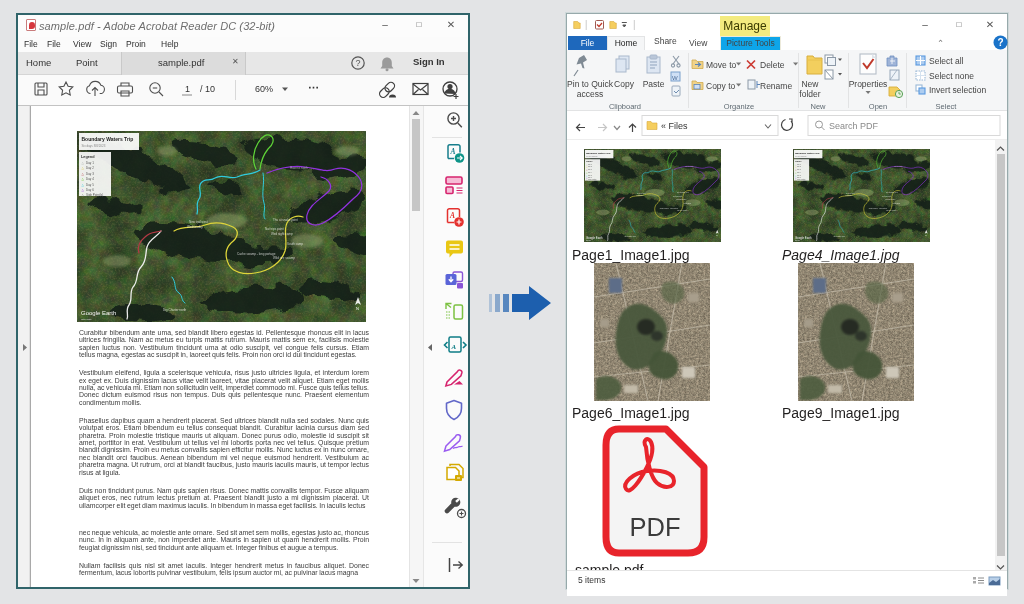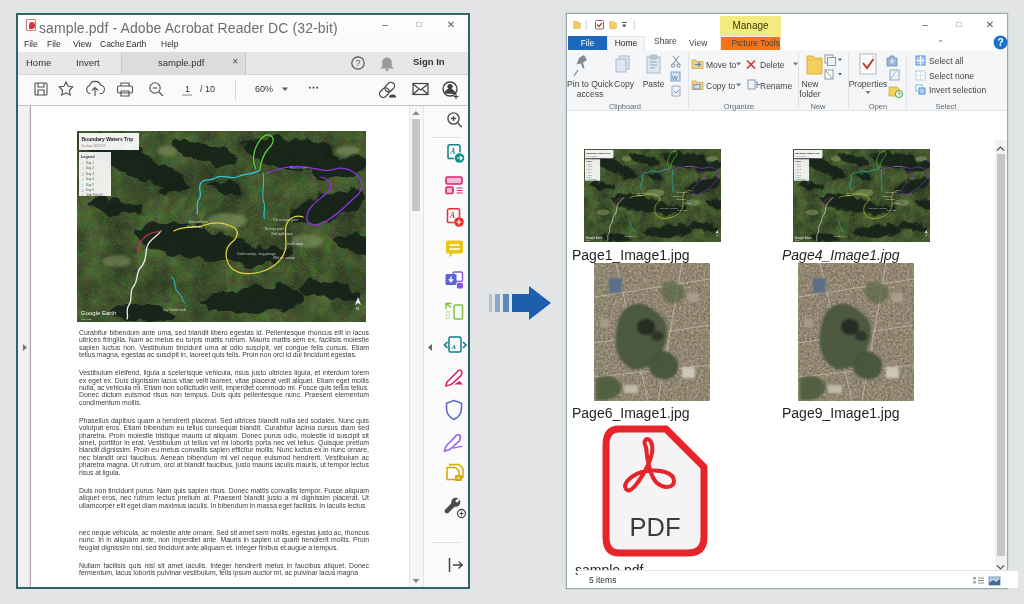--- a/index.html
+++ b/index.html
@@ -3,21 +3,21 @@
 <meta charset="utf-8">
 <style>
 * { margin:0; padding:0; box-sizing:border-box; }
 html,body { width:1024px; height:604px; overflow:hidden; }
 body { background:#e3e4e6; font-family:"Liberation Sans", sans-serif; position:relative; }
 .abs { position:absolute; }
 
 
 #acro { left:16px; top:13px; width:454px; height:576px; background:#fff; border:2px solid #30646a; }
 #acro .titlebar { left:0; top:0; width:100%; height:22px; background:#fcfcfc; }
-#acro .title-txt { left:21px; top:5px; font-size:14px; color:#6e6e6e; letter-spacing:0.1px; }
+#acro .title-txt { left:21px; top:5px; font-size:11px; color:#6e6e6e; letter-spacing:0.1px;font-style:italic; }
 #acro .pdficon { left:8px; top:4px; width:10px; height:12px; border:1px solid #c97c7c; border-radius:1px; background:#fff; }
 #acro .pdficon:after { content:""; position:absolute; left:1.5px; top:2px; width:6px; height:6.5px; background:#d6363d; border-radius:50% 50% 50% 0; }
 .winbtn { top:0; width:30px; height:20px; color:#555; text-align:center; line-height:20px; font-size:10px; }
 #acro .menubar { left:0; top:22px; width:100%; height:15px; background:#fbfbfb; font-size:8.5px; color:#2e2e2e; }
 #acro .menubar span { position:absolute; top:2px; }
 #acro .tabrow { left:0; top:37px; width:100%; height:23px; background:#e7e7e7; border-bottom:1px solid #d5d5d5; font-size:9.5px; color:#323232; }
 #acro .doctab { left:103px; top:0; width:125px; height:23px; background:#dcdcdc; border-left:1px solid #c9c9c9; border-right:1px solid #c9c9c9; }
 #acro .toolbar { left:0; top:60px; width:100%; height:31px; background:#fafafa; border-bottom:1px solid #c3c3c3; }
 #acro .docarea { left:0; top:91px; width:450px; height:481px; background:#fff; }
 #acro .leftstrip { left:0; top:91px; width:12px; height:481px; background:#f1f1f1; border-right:1px solid #e0e0e0; }
@@ -28,30 +28,30 @@
 
 
 #ptext { left:61px; top:314px; width:290px; font-size:6.9px; line-height:7.35px; color:#3c3c3c; text-align:justify; word-spacing:-0.3px; }
 #ptext p { margin-bottom:11px; }
 
 
 
 
 #expl { left:566px; top:13px; width:442px; height:576px; background:#fff; border:1px solid #97a9ab; box-shadow:0 0 0 1px #cfd9da; }
 #expl .titlebar { left:0; top:0; width:100%; height:22px; background:#fff; }
-#expl .manage { left:153px; top:2px; width:61px; height:20px; background:#f3eb7f; text-align:center; font-size:10px; color:#3a3a00; line-height:20px; }
+#expl .manage { left:153px; top:2px; width:50px; height:20px; background:#f3eb7f; text-align:center; font-size:12px; color:#3a3a00; line-height:20px; }
 #expl .tabrow { left:0; top:22px; width:100%; height:14px; background:#fff; font-size:8.5px; color:#444; }
 #expl .filetab { left:1px; top:0; width:39px; height:14px; background:#1e68bc; color:#fff; text-align:center; line-height:14px; }
 #expl .hometab { left:40px; top:0; width:38px; height:14px; background:#f5f6f7; border:1px solid #e3e4e5; border-bottom:none; text-align:center; line-height:13px; color:#1a1a1a; }
-#expl .pictab { left:153px; top:0; width:61px; height:14px; background:#f97316; border:1px solid #eceadb; border-bottom:none; text-align:right; line-height:13px; }
+#expl .pictab { left:153px; top:0; width:61px; height:14px; background:#0ea5e9; border:1px solid #eceadb; border-bottom:none; text-align:center; line-height:13px; }
 #expl .ribbon { left:0; top:36px; width:440px; height:61px; background:#f5f6f7; border-bottom:1px solid #e2e3e4; font-size:8.5px; color:#444; }
 #expl .rsep { position:absolute; top:3px; width:1px; height:55px; background:#e2e3e4; }
 #expl .addr { left:0; top:97px; width:440px; height:29px; background:#fff; border-bottom:1px solid #eee; }
 #expl .files { left:0; top:126px; width:440px; height:430px; background:#fff; }
-#expl .statusbar { left:11px; top:556px; width:440px; height:18px; background:#fff; border-top:1px solid #e4e4e4; font-size:8.5px; color:#333; }
+#expl .statusbar { left:0; top:556px; width:440px; height:26px; background:#fff; border-top:1px solid #e4e4e4; font-size:8.5px; color:#333; }
 #expl .escroll { left:428px; top:126px; width:12px; height:430px; background:#f2f2f2; }
 #expl .ethumb { left:430px; top:140px; width:8px; height:402px; background:#c6c6c6; }
 .fname { position:absolute; font-size:14px; color:#211f1f; text-align:left; width:160px; }
 
 .thumb { position:absolute; }
 .thumb svg { position:absolute; left:0; top:0; }
 </style>
 </head>
 <body>
 
@@ -200,28 +200,28 @@
   <div class="abs titlebar"></div>
   <div class="abs pdficon"></div>
   <div class="abs title-txt">sample.pdf - Adobe Acrobat Reader DC (32-bit)</div>
   <div class="abs winbtn" style="left:352px;">–</div>
   <div class="abs winbtn" style="left:386px; font-size:8px;">□</div>
   <div class="abs winbtn" style="left:418px;">✕</div>
   <div class="abs menubar">
     <span style="left:6px;">File</span>
       <span style="left:29px;">File</span>
       <span style="left:55px;">View</span>
-      <span style="left:82px;">Cache</span>
-      <span style="left:108px;">Earth</span>
+      <span style="left:82px;">Sign</span>
+      <span style="left:108px;">Proin</span>
       <span style="left:143px;">Help</span>
   </div>
   <div class="abs tabrow">
     <div class="abs doctab"></div>
     <span class="abs" style="left:8px; top:5px;">Home</span>
-    <span class="abs" style="left:58px; top:5px;">Invert</span>
+    <span class="abs" style="left:58px; top:5px;">Point</span>
     <span class="abs" style="left:140px; top:5px;">sample.pdf</span>
     <span class="abs" style="left:214px; top:5px; font-size:8px; color:#555;">✕</span>
     <span class="abs" style="left:395px; top:4px; font-weight:bold; color:#333;">Sign In</span>
     <svg class="abs" style="left:330px; top:3px;" width="70" height="17" viewBox="0 0 70 17">
       <circle cx="10" cy="8" r="6.2" fill="none" stroke="#555" stroke-width="1.2"></circle>
       <text x="7.4" y="11.4" font-size="9" fill="#555" font-family="Liberation Sans, sans-serif">?</text>
       <path d="M39 2.5 c-2.9 0 -4.8 2.1 -4.8 5.2 v3.4 l-1.7 2.3 h13 l-1.7 -2.3 v-3.4 c0 -3.1 -1.9 -5.2 -4.8 -5.2 Z" fill="#9a9a9a"></path>
       <circle cx="39" cy="14.8" r="1.5" fill="#9a9a9a"></circle>
     </svg>
   </div>
@@ -497,20 +497,37 @@
         <path d="M226 12.5 l2.6 3 2.6-3 Z" fill="#777"></path>
         <path d="M298.5 41 l2.6 3 2.6-3 Z" fill="#777"></path>
       </g>
       <g font-family="Liberation Sans, sans-serif" font-size="7.5px" fill="#5f6a72">
         <text x="58" y="59" text-anchor="middle">Clipboard</text>
         <text x="172" y="59" text-anchor="middle">Organize</text>
         <text x="251" y="59" text-anchor="middle">New</text>
         <text x="311" y="59" text-anchor="middle">Open</text>
         <text x="379" y="59" text-anchor="middle">Select</text>
       </g>
+    </svg>
+  </div>
+  <div class="abs addr" id="addrbar">
+    <svg width="440" height="29" viewBox="0 0 440 29" font-family="Liberation Sans, sans-serif">
+      <path d="M10 16.5 h8 M13 13 l-3.5 3.5 3.5 3.5" stroke="#444" stroke-width="1.2" fill="none"></path>
+      <path d="M31 16.5 h8 M36 13 l3.5 3.5 -3.5 3.5" stroke="#c6c6c6" stroke-width="1.2" fill="none"></path>
+      <path d="M47 15 l3 3.5 3-3.5" stroke="#888" stroke-width="1.2" fill="none"></path>
+      <path d="M65.5 21 v-8 M62 16.5 l3.5-3.5 3.5 3.5" stroke="#444" stroke-width="1.2" fill="none"></path>
+      <rect x="75" y="4.5" width="136" height="20" fill="#fff" stroke="#d9d9d9"></rect>
+      <path d="M80 10.5 h4 l1.2 1.5 h4.8 v6.5 h-10 Z" fill="#f5ce5f" stroke="#d9a93c" stroke-width="0.6"></path>
+      <text x="94" y="18" font-size="9" fill="#333">«  Files</text>
+      <path d="M198 13.5 l3 3.5 3-3.5" stroke="#666" stroke-width="1.1" fill="none"></path>
+      <path d="M224 10 a5.5 5.5 0 1 1 -5.5 -1.5 M222 8 h3 v3" stroke="#444" stroke-width="1.2" fill="none"></path>
+      <rect x="241" y="4.5" width="192" height="20" fill="#fff" stroke="#d9d9d9"></rect>
+      <circle cx="252" cy="13.5" r="3.5" fill="none" stroke="#999" stroke-width="1"></circle>
+      <path d="M254.5 16 l3 3" stroke="#999" stroke-width="1"></path>
+      <text x="262" y="18" font-size="9" fill="#8a8a8a">Search PDF</text>
     </svg>
   </div>
   <div class="abs files" id="filearea"></div>
   <div class="thumb" style="left:17px; top:135px;">
       <svg width="137" height="93" viewBox="0 0 289 191" preserveAspectRatio="none">
         <use href="#mapimg"></use>
       </svg>
     </div>
   <div class="thumb" style="left:226px; top:135px;">
       <svg width="137" height="93" viewBox="0 0 289 191" preserveAspectRatio="none">

